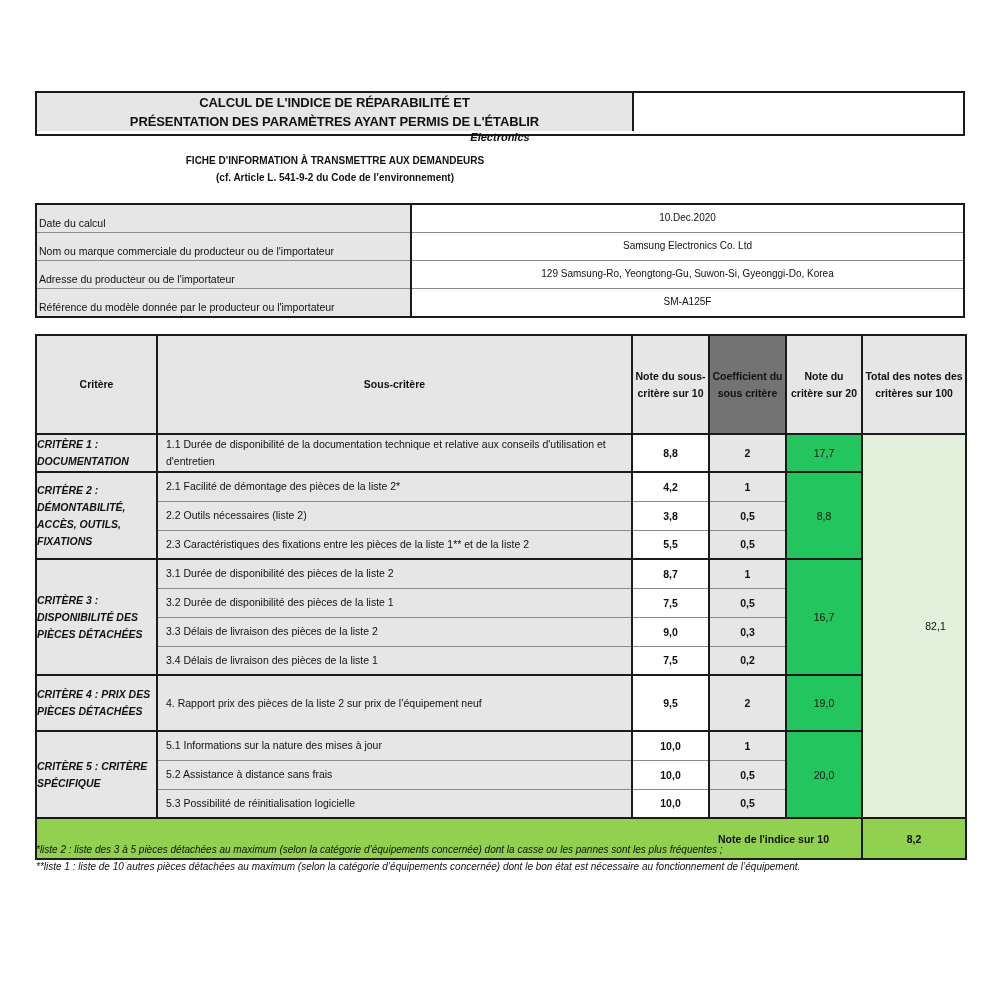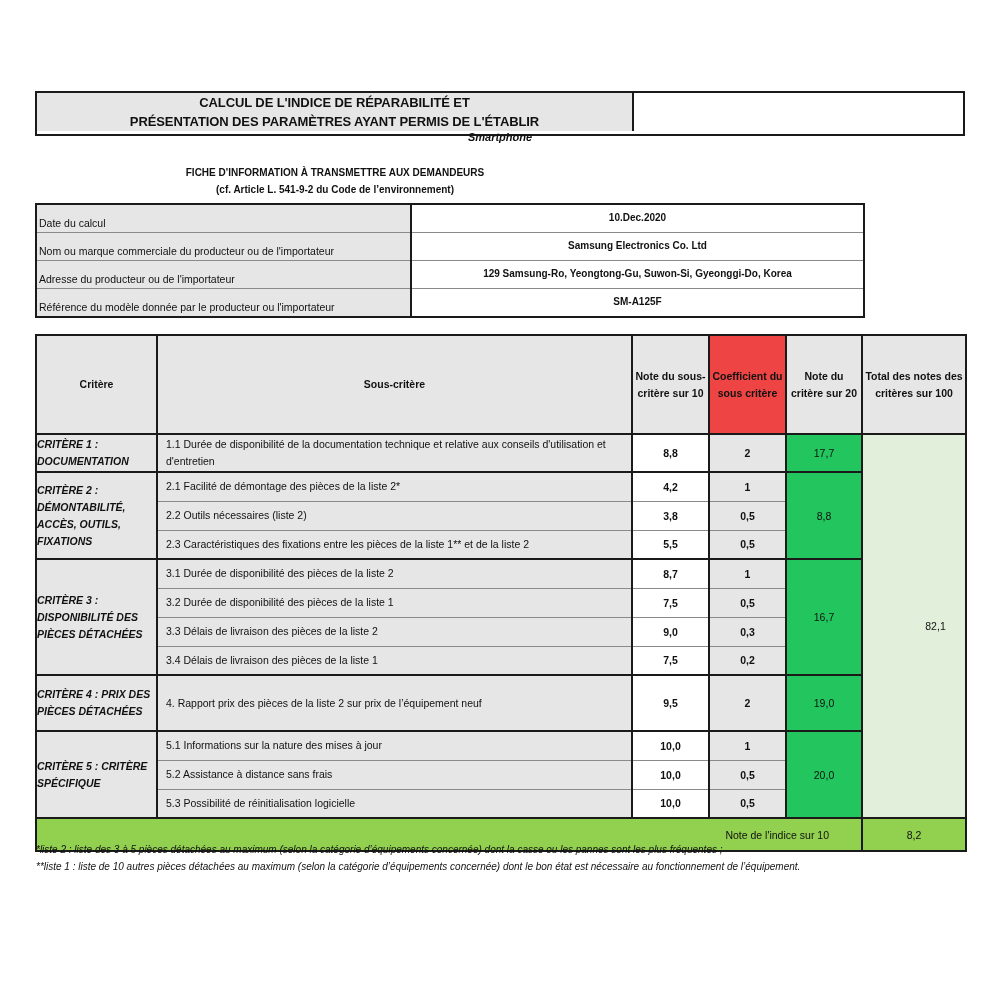--- a/index.html
+++ b/index.html
@@ -18,35 +18,35 @@
       border-right: 2px solid #1a1a1a;
       display: flex; flex-direction: column; align-items: center; justify-content: center;
       font-weight: bold; font-size: 13px; line-height: 19px; letter-spacing: -0.1px;
     }
     .title-right {
       flex: 1; display: flex; align-items: center; justify-content: center;
       font-style: italic; font-weight: bold; font-size: 11px;
     }
 
     .subtitle {
-      left: 35px; top: 164px; width: 600px; text-align: center;
+      left: 35px; top: 152px; width: 600px; text-align: center;
       font-size: 10px; font-weight: bold; line-height: 17px;
     }
 
     
     .info-table {
-      left: 35px; top: 203px; width: 830px; height: 115px;
+      left: 35px; top: 203px; width: 930px; height: 115px;
       border: 2px solid #1a1a1a; border-collapse: collapse; table-layout: fixed;
     }
     .info-table td { border: 1px solid #8a8a8a; height: 28px; font-size: 10.5px; }
     .info-table td.lbl {
       width: 375px; background: #e6e6e6; border-right: 2px solid #1a1a1a;
       vertical-align: bottom; padding: 0 0 3px 2px;
     }
-    .info-table td.val { text-align: center; font-weight: bold; vertical-align: top; padding-top: 7px; font-size: 10px; }
+    .info-table td.val { text-align: center; font-weight: normal; vertical-align: top; padding-top: 7px; font-size: 10px; }
 
     
     .main-table {
       left: 35px; top: 334px; width: 930px;
       border-collapse: collapse; table-layout: fixed;
       border: 2px solid #1a1a1a;
     }
     .main-table th, .main-table td { font-size: 10.5px; }
     .main-table th {
       background: #e6e6e6; font-weight: bold; height: 99px;
@@ -69,40 +69,40 @@
     }
     .c-total {
       background: #e2efda; text-align: center; font-weight: normal;
       border: 2px solid #1a1a1a !important;
       padding-left: 43px;
     }
     .grp-top td { border-top: 2px solid #1a1a1a; }
     .grp-top td.c-crit, .grp-top td.c-crit20 { border-top: 2px solid #1a1a1a; }
 
     .final-row td {
-      background: #92d050; height: 33px; border: 2px solid #1a1a1a;
-      font-weight: normal;
+      background: #92d050; height: 41px; border: 2px solid #1a1a1a;
+      font-weight: bold;
     }
     .final-label { text-align: right; padding-right: 32px; font-size: 18px; }
     .final-value { text-align: center; font-size: 18px; margin-left: 48px; }
 
     .footnotes {
       left: 36px; top: 842px; width: 930px;
       font-size: 10px; font-style: italic; line-height: 16.5px;
     }
   </style>
 </head>
 <body>
 
 <div class="abs title-box">
   <div class="title-left">
     <div>CALCUL DE L'INDICE DE RÉPARABILITÉ ET</div>
     <div>PRÉSENTATION DES PARAMÈTRES AYANT PERMIS DE L'ÉTABLIR</div>
   </div>
-  <div class="title-right">Smartphone</div>
+  <div class="title-right">Electronics</div>
 </div>
 
 <div class="abs subtitle">
   <div>FICHE D'INFORMATION À TRANSMETTRE AUX DEMANDEURS</div>
   <div>(cf. Article L. 541-9-2 du Code de l’environnement)</div>
 </div>
 
 <table class="abs info-table">
   <tbody>
       <tr>
@@ -131,21 +131,21 @@
     <col style="width:77px">
     <col style="width:77px">
     <col style="width:76px">
     <col style="width:104px">
   </colgroup>
   <tbody>
       <tr>
     <th>Critère</th>
     <th>Sous-critère</th>
     <th>Note du sous-critère sur 10</th>
-    <th style="background:#ef4444">Coefficient du sous critère</th>
+    <th style="background:#737373">Coefficient du sous critère</th>
     <th>Note du critère sur 20</th>
     <th>Total des notes des critères sur 100</th>
   </tr>
 
   <tr class="grp-top">
     <td class="c-crit" style="height:38px">CRITÈRE 1 : DOCUMENTATION</td>
     <td class="c-sub">1.1 Durée de disponibilité de la documentation technique et relative aux conseils d'utilisation et d'entretien</td>
     <td class="c-note">8,8</td>
     <td class="c-coef">2</td>
     <td class="c-crit20">17,7</td>

